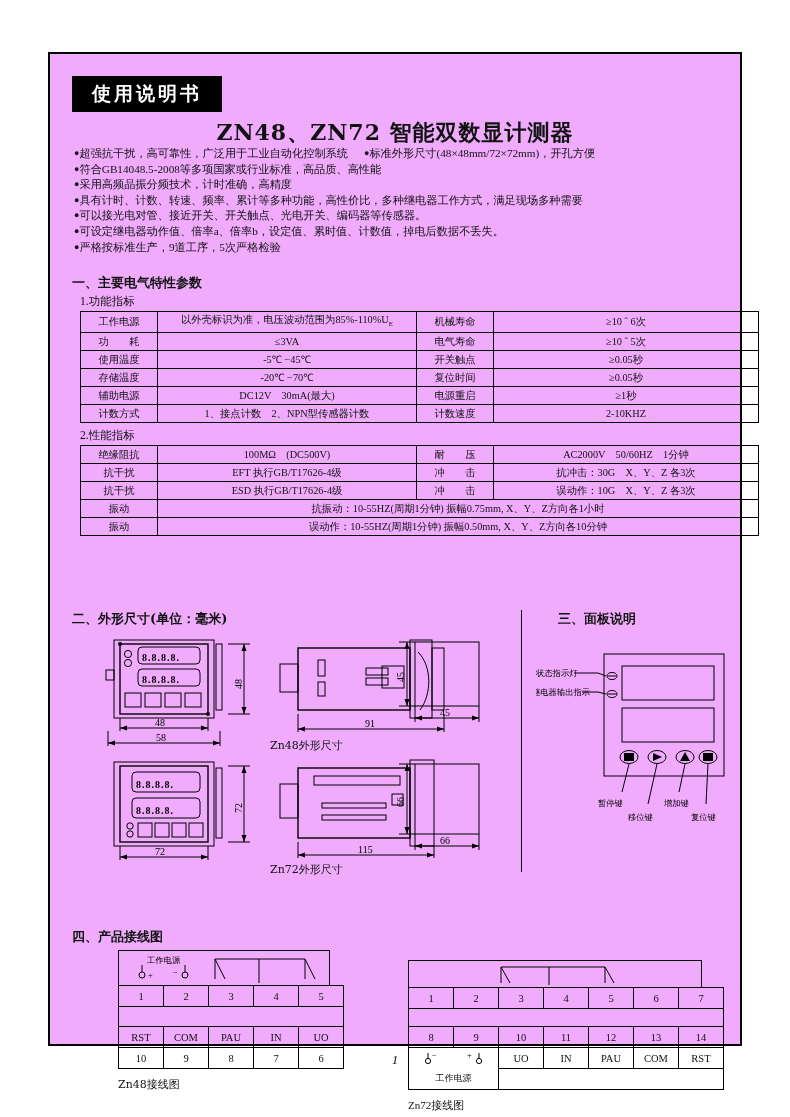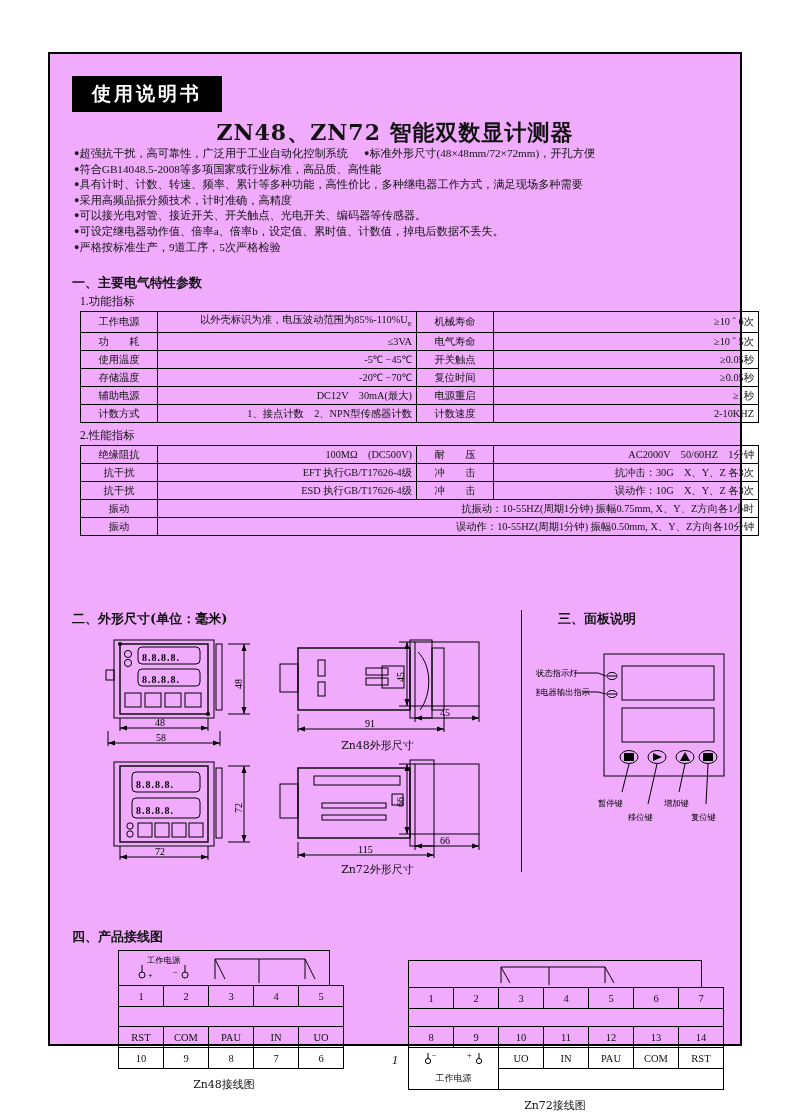--- a/index.html
+++ b/index.html
@@ -42,30 +42,30 @@
   table.spec{
     border-collapse:collapse;width:642px;margin-left:22px;
     table-layout:fixed;
   }
   table.spec td{
     border:1px solid #000;height:17px;padding:0 4px;
     font-size:10.3px;line-height:16px;white-space:nowrap;overflow:hidden;
     font-family:"Liberation Serif",serif;
   }
   td.lab{text-align:center;font-size:10.6px;}
-  td.val{text-align:right;}
+  td.val{text-align:center;}
   .w-lab{width:68px;}
   .w-v1{width:250px;}
   .w-v2{width:256px;}
   sub{font-size:7px;}
 
   
   .draw-wrap{position:absolute;left:0;right:0;top:548px;height:300px;}
   .divider-v{position:absolute;left:463px;top:0;width:1px;height:262px;background:#000;}
-  .cap{font-size:11px;text-align:center;font-family:"DejaVu Serif",serif;}
+  .cap{font-size:11px;text-align:left;font-family:"DejaVu Serif",serif;}
 
   svg{display:block;}
   .st{fill:none;stroke:#000;stroke-width:1;}
   .st-th{fill:none;stroke:#000;stroke-width:1.4;}
   .fillk{fill:#000;}
   .sv-t{font-family:"Liberation Serif",serif;font-size:10px;fill:#000;}
   .sv-t8{font-family:"Liberation Serif",serif;font-size:8.3px;fill:#000;}
 
   
   .wire-wrap{position:absolute;left:0;right:0;top:866px;}
@@ -90,24 +90,24 @@
     <div class="doc-title">ZN48、ZN72  智能双数显计测器</div>
 
     <div class="features">
       <div class="frow">
         <span class="bt">●</span><span>超强抗干扰，高可靠性，广泛用于工业自动化控制系统</span><span class="sec"><span class="bt">●</span><span>标准外形尺寸(48×48mm/72×72mm)，开孔方便</span></span>
       </div>
       <div class="frow">
         <span class="bt">●</span><span>符合GB14048.5-2008等多项国家或行业标准，高品质、高性能</span>
       </div>
       <div class="frow">
+        <span class="bt">●</span><span>采用高频晶振分频技术，计时准确，高精度</span>
+      </div>
+      <div class="frow">
         <span class="bt">●</span><span>具有计时、计数、转速、频率、累计等多种功能，高性价比，多种继电器工作方式，满足现场多种需要</span>
-      </div>
-      <div class="frow">
-        <span class="bt">●</span><span>采用高频晶振分频技术，计时准确，高精度</span>
       </div>
       <div class="frow">
         <span class="bt">●</span><span>可以接光电对管、接近开关、开关触点、光电开关、编码器等传感器。</span>
       </div>
       <div class="frow">
         <span class="bt">●</span><span>可设定继电器动作值、倍率a、倍率b，设定值、累时值、计数值，掉电后数据不丢失。</span>
       </div>
       <div class="frow">
         <span class="bt">●</span><span>严格按标准生产，9道工序，5次严格检验</span>
       </div>
@@ -477,20 +477,20 @@
             <td>PAU</td>
             <td>COM</td>
             <td>RST</td>
           </tr>
           <tr>
             <td colspan="2" style="border-top:none;font-size:9px;">工作电源</td>
             <td colspan="5" style="border-top:none;"></td>
           </tr>
         </tbody>
           </table>
-        <div class="cap" style="margin-top:8px;width:294px;">Zn72接线图</div>
+        <div class="cap" style="margin-top:8px;width:294px;font-family:Liberation Serif, serif;">Zn72接线图</div>
       </div>
     </div>
 
   </div>
 </div>
 
 <div class="pgno">1</div>
 
 </body></html>

